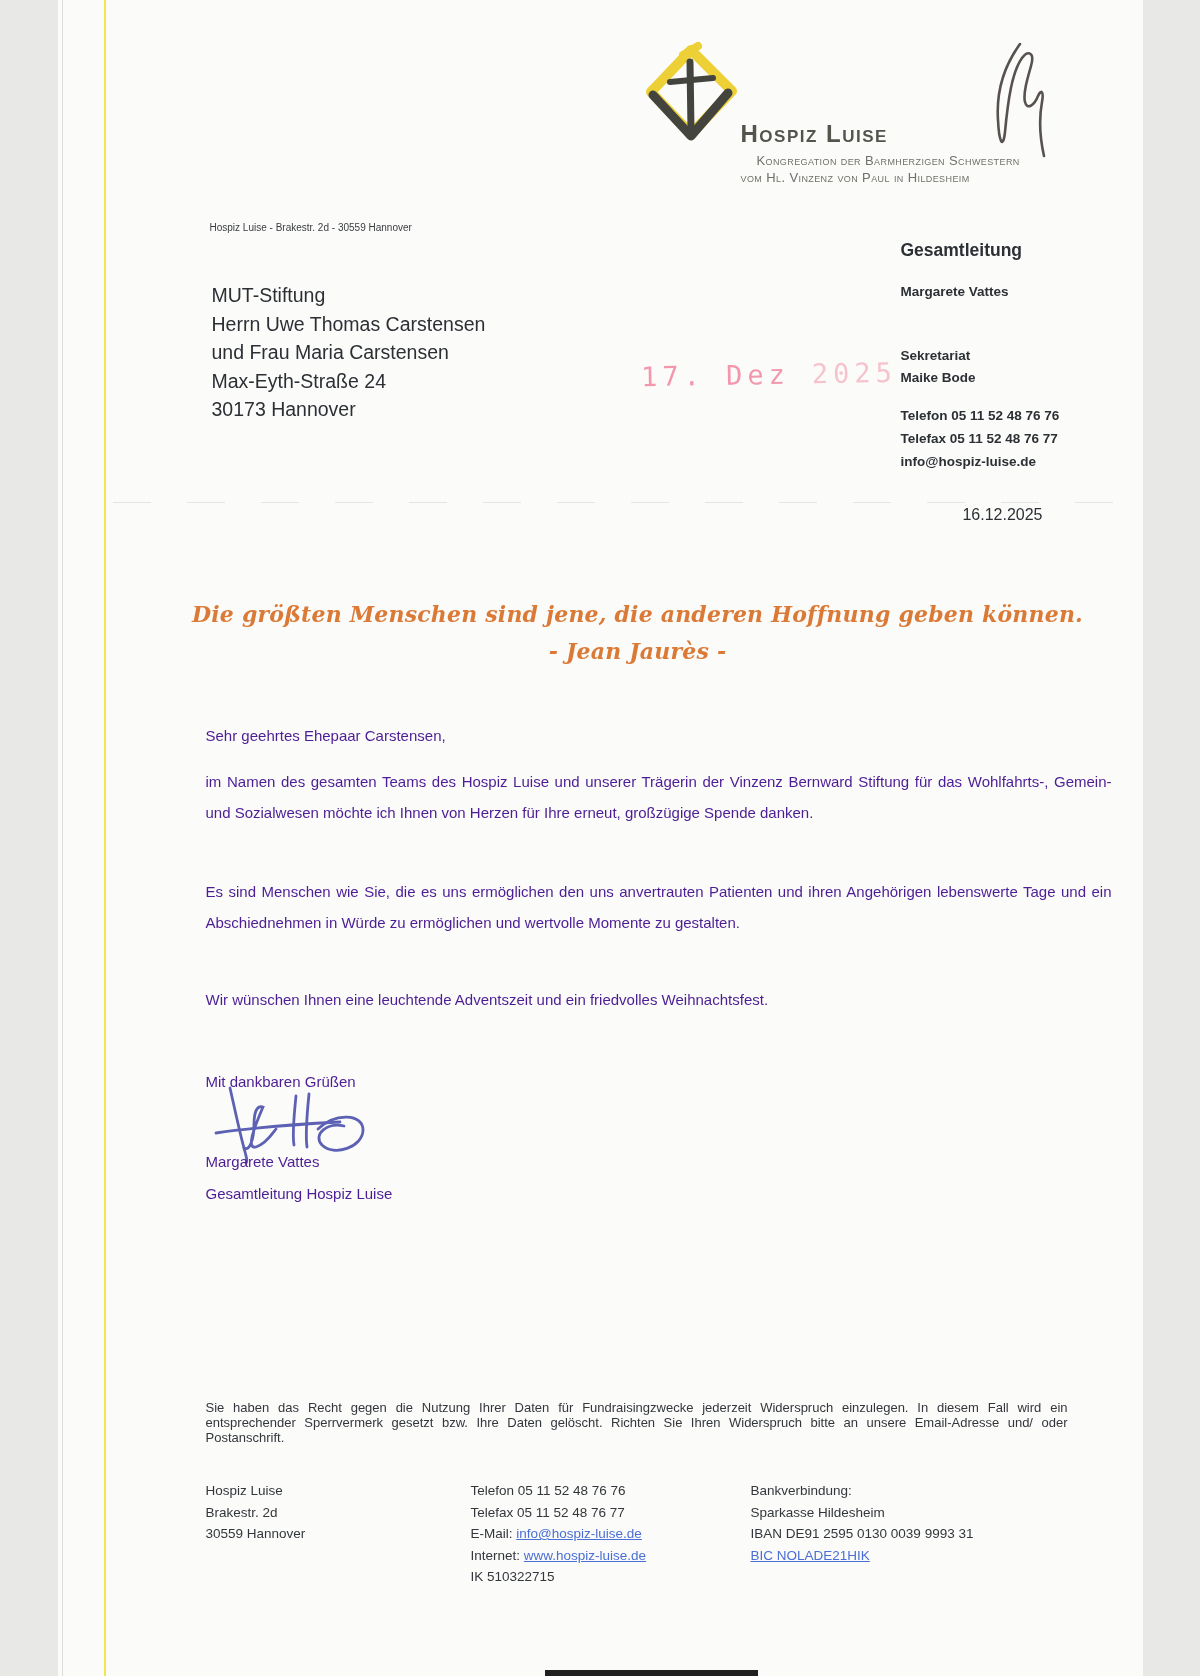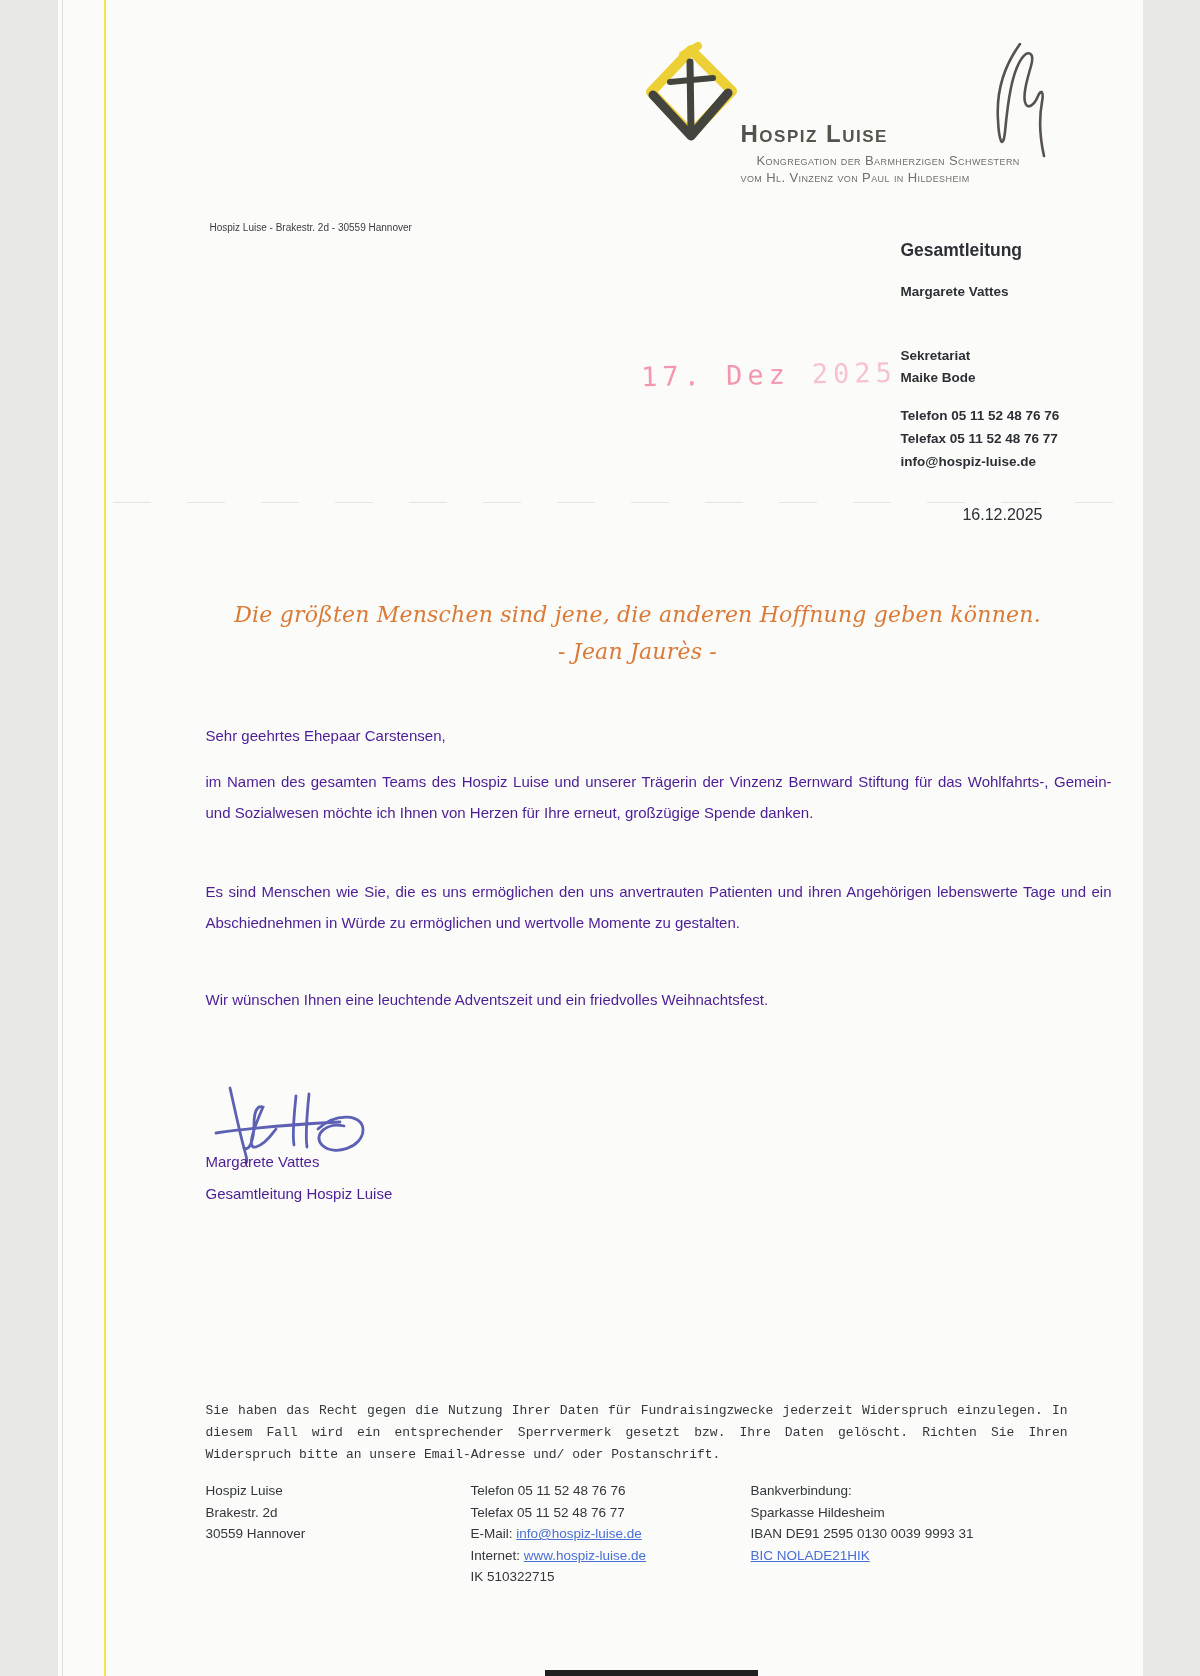--- a/index.html
+++ b/index.html
@@ -36,35 +36,35 @@
   .rcol{left:843px;color:#2c3035;font-weight:bold;}
   .role-title{top:240px;font-size:17.5px;}
   .contact-name{top:284px;font-size:13.5px;}
   .sekretariat{top:345px;font-size:13.5px;line-height:22px;}
   .phones{top:404px;font-size:13.5px;line-height:23px;}
 
   .letter-date{left:780px;top:506px;width:205px;text-align:right;font-size:16px;color:#2c3035;}
 
   
   .quote{left:60px;top:596px;width:1040px;text-align:center;
-      font-family:"DejaVu Serif",serif;font-style:italic;font-weight:normal;
+      font-family:"DejaVu Serif",serif;font-style:italic;font-weight:bold;
       font-size:22px;line-height:37px;color:#db7a36;letter-spacing:.2px;}
 
   
   .bodytext{left:148px;width:906px;font-size:15px;line-height:31px;color:#4c1d95;}
   .just{text-align:justify;}
   .salutation{top:720px;}
   .p1{top:766px;} .p2{top:876px;} .p3{top:984px;}
   .closing{top:1066px;}
   .sig-svg{left:152px;top:1082px;width:170px;height:88px;}
   .signer-name{top:1146px;} .signer-title{top:1178px;}
 
   
-  .privacy{left:148px;top:1400px;width:862px;font-size:13px;line-height:22px;
-      text-align:justify;color:#33373c;font-family:Liberation Mono, monospace;}
+  .privacy{left:148px;top:1400px;width:862px;font-size:13px;line-height:15px;
+      text-align:justify;color:#33373c;}
   .fcol{top:1480px;font-size:13.5px;line-height:21.5px;color:#33373c;}
   .fcol1{left:148px;} .fcol2{left:413px;} .fcol3{left:693px;}
   .link{color:#4a6fd4;text-decoration:underline;cursor:pointer;}
 </style>
 </head>
 <body>
 
 <div class="page">
 
   <div class="abs edge-line"></div>
@@ -81,20 +81,27 @@
   </svg>
   <div class="abs logo-title">Hospiz Luise</div>
   <div class="abs logo-sub sub1">Kongregation der Barmherzigen Schwestern</div>
   <div class="abs logo-sub sub2">vom Hl. Vinzenz von Paul in Hildesheim</div>
 
   <svg class="abs flourish-svg" viewBox="0 0 78 135">
     <path d="M52 6 C36 28 28 52 30 82 C31 104 35 112 37 94 C40 62 44 34 54 20 C60 12 67 14 63 28 C59 42 55 56 57 64 C59 72 66 68 70 58 C73 51 76 53 74 64 C71 80 72 100 76 118" fill="none" stroke="#57524f" stroke-width="2.6" stroke-linecap="round"></path>
   </svg>
 
   <div class="abs sender-line">Hospiz Luise - Brakestr. 2d - 30559 Hannover</div>
+  <div class="abs addr">
+    <div>MUT-Stiftung</div>
+    <div>Herrn Uwe Thomas Carstensen</div>
+    <div>und Frau Maria Carstensen</div>
+    <div>Max-Eyth-Straße 24</div>
+    <div>30173 Hannover</div>
+  </div>
 
   <div class="abs stamp">
     <span class="day">17. Dez</span><span class="year">2025</span>
   </div>
 
   <div class="abs rcol role-title">Gesamtleitung</div>
   <div class="abs rcol contact-name">Margarete Vattes</div>
   <div class="abs rcol sekretariat">
     <div>Sekretariat</div>
     <div>Maike Bode</div>
@@ -109,20 +116,21 @@
 
   <div class="abs quote">
     <div>Die größten Menschen sind jene, die anderen Hoffnung geben können.</div>
     <div>- Jean Jaurès -</div>
   </div>
 
   <div class="abs bodytext salutation">Sehr geehrtes Ehepaar Carstensen,</div>
   <div class="abs bodytext just p1">im Namen des gesamten Teams des Hospiz Luise und unserer Trägerin der Vinzenz Bernward Stiftung für das Wohlfahrts-, Gemein- und Sozialwesen möchte ich Ihnen von Herzen für Ihre erneut, großzügige Spende danken.</div>
   <div class="abs bodytext just p2">Es sind Menschen wie Sie, die es uns ermöglichen den uns anvertrauten Patienten und ihren Angehörigen lebenswerte Tage und ein Abschiednehmen in Würde zu ermöglichen und wertvolle Momente zu gestalten.</div>
   <div class="abs bodytext p3">Wir wünschen Ihnen eine leuchtende Adventszeit und ein friedvolles Weihnachtsfest.</div>
+  <div class="abs bodytext closing">Mit dankbaren Grüßen</div>
 
   <svg class="abs sig-svg" viewBox="0 0 170 88">
     <g fill="none" stroke="#4c51ad" stroke-width="2.8" stroke-linecap="round" opacity=".9">
       <path d="M20 6 C25 28 30 52 34 66 C36 74 38 79 36 81"></path>
       <path d="M34 66 C40 70 44 56 44 42 C44 30 47 23 53 25 C44 46 36 67 46 65 C56 62 62 52 66 47"></path>
       <path d="M6 51 C40 46 92 42 130 40"></path>
       <path d="M86 14 C84 34 82 52 84 63"></path>
       <path d="M99 12 C97 32 95 52 97 65"></path>
       <path d="M108 47 C126 30 153 32 153 48 C153 65 124 75 112 63 C102 52 118 40 134 44"></path>
     </g>

